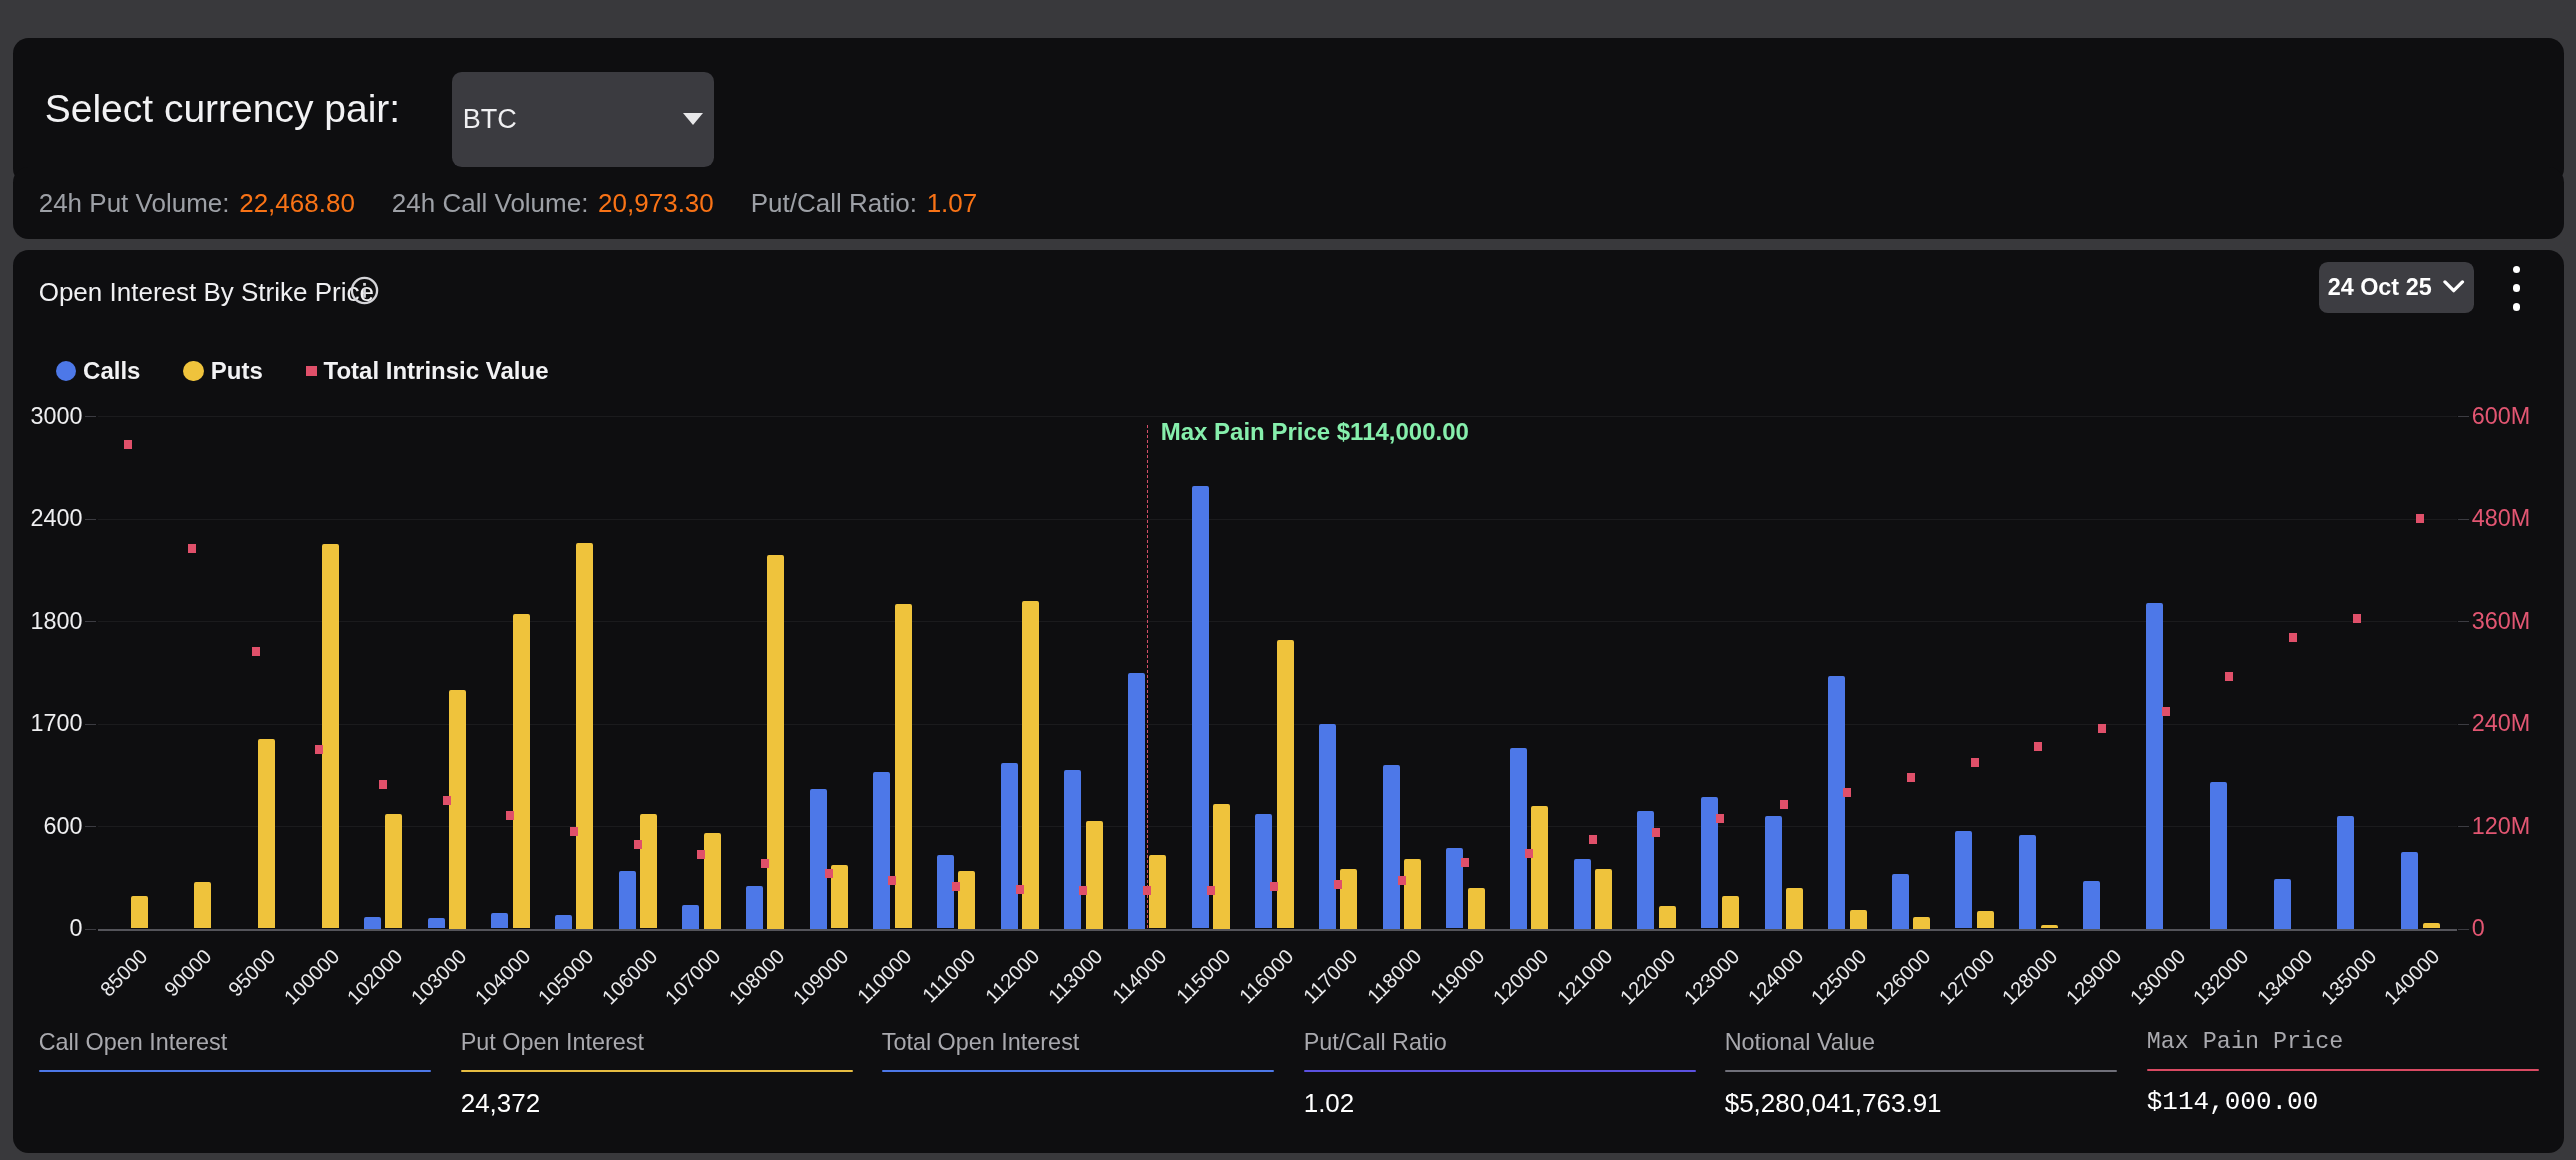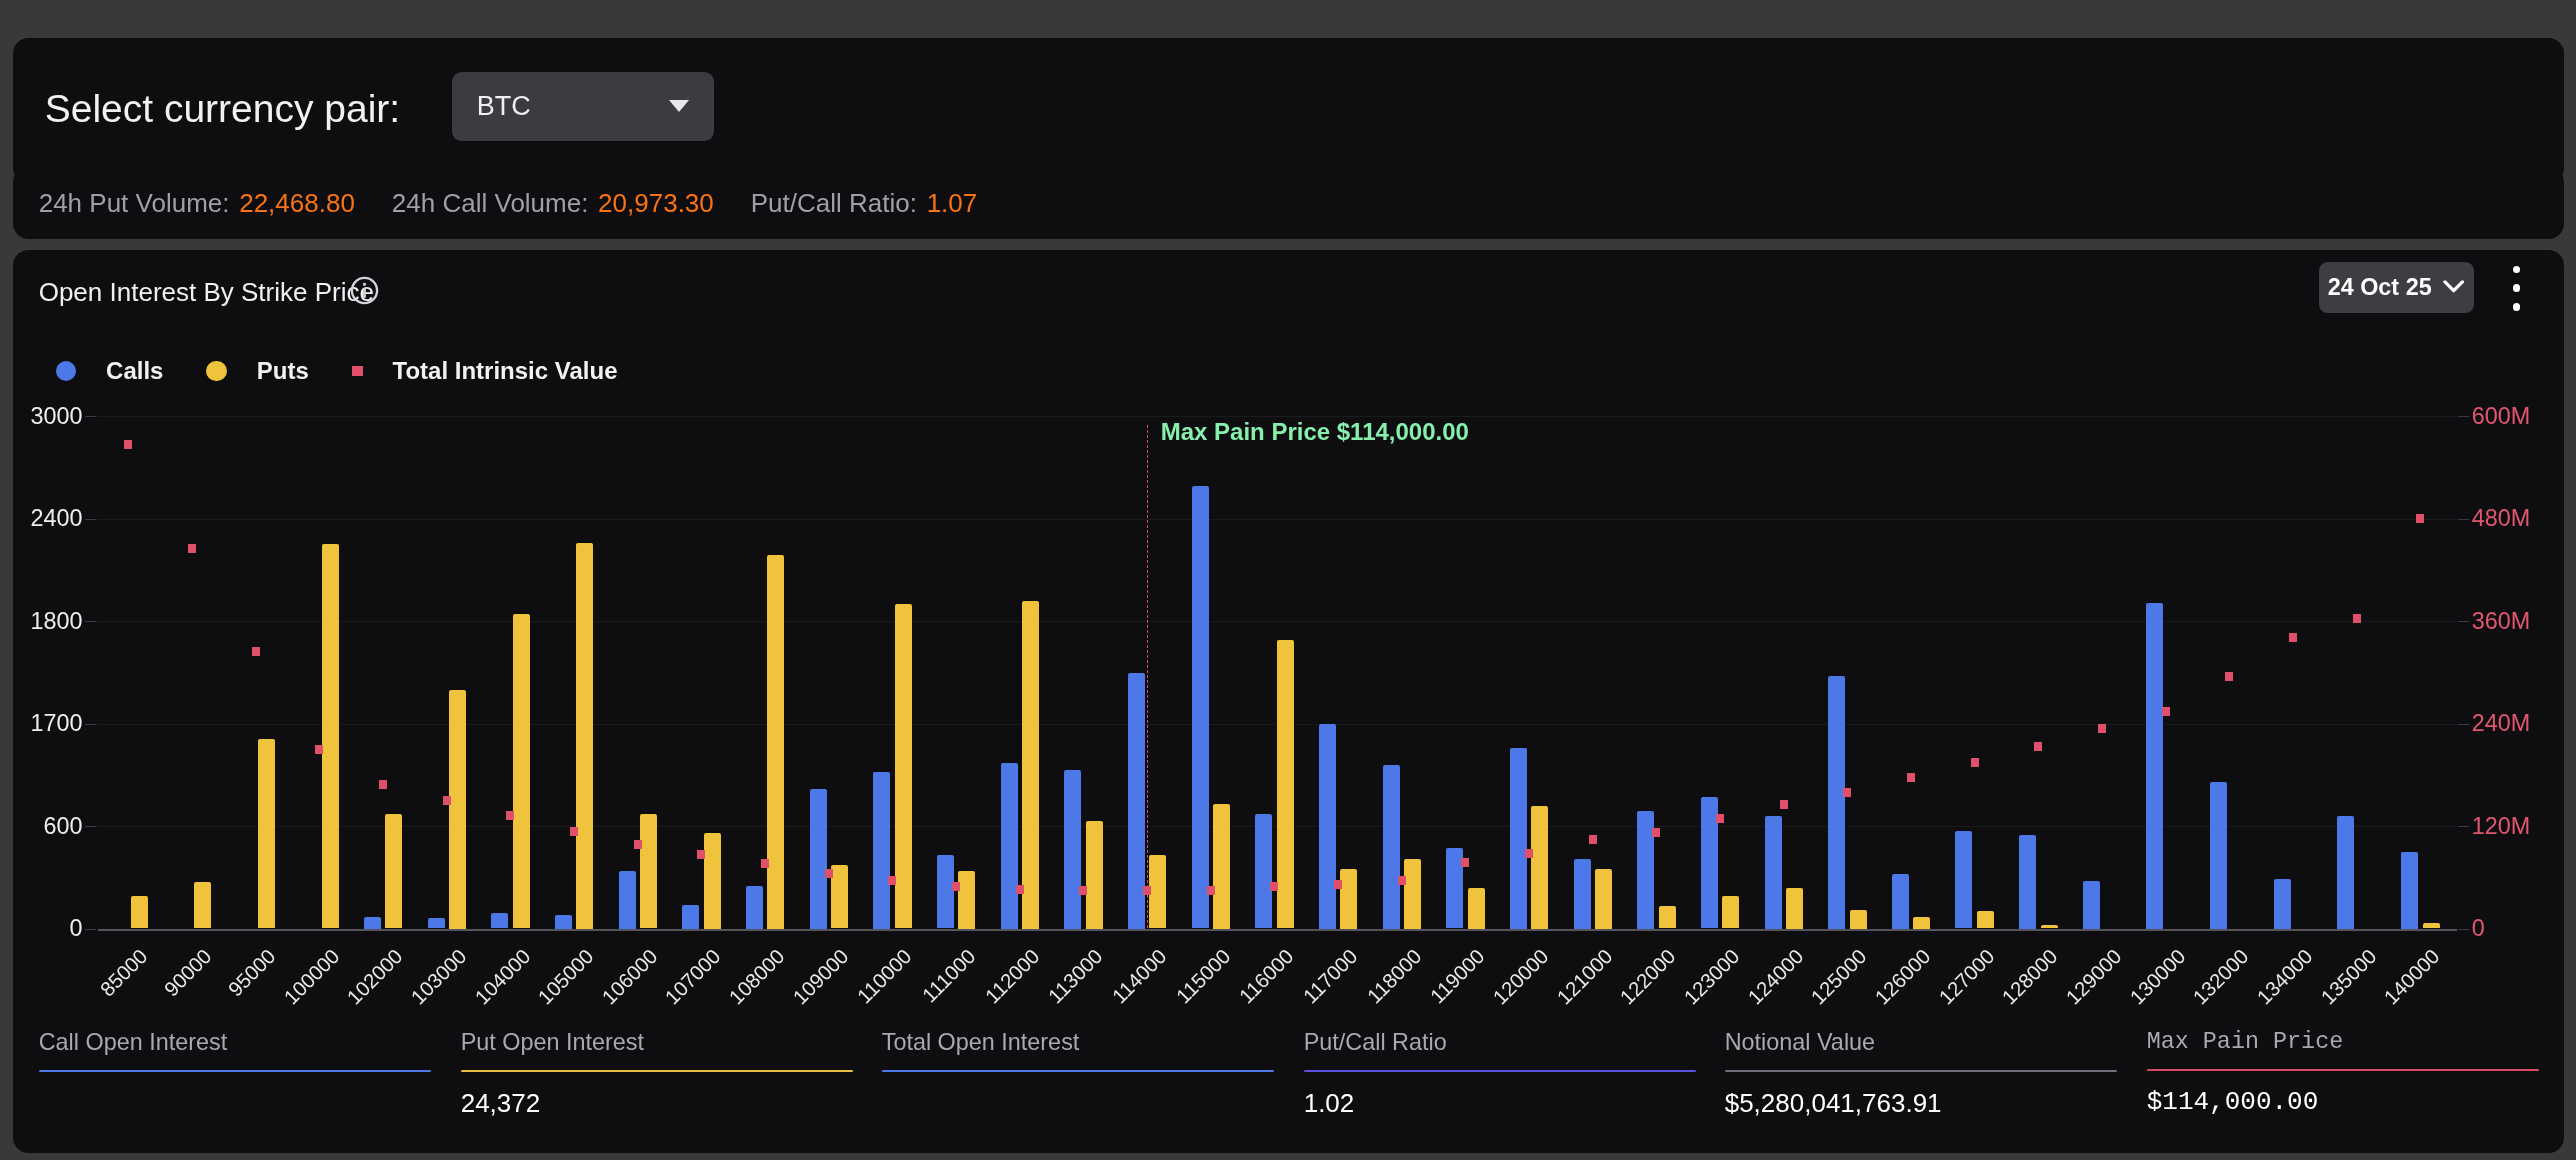--- a/index.html
+++ b/index.html
@@ -2,43 +2,43 @@
 <html><head>
 <meta charset="utf-8">
 <style>
   html,body{margin:0;padding:0;background:#39393c;}
   .page{position:relative;width:2576px;height:1160px;background:#39393c;
         font-family:"Liberation Sans","DejaVu Sans",sans-serif;overflow:hidden;}
   .card{position:absolute;left:12.7px;width:2551px;background:#0e0e10;border-radius:15.6px;}
   
   .card-top{top:9.7px;height:146px;margin-top:28px;}
   .pair-title{position:absolute;left:32px;top:49px;font-size:39px;font-weight:500;color:#f2f2f4;}
-  .select{position:absolute;left:439px;top:34px;width:262px;height:69px;background:#3b3b40;
+  .select{position:absolute;left:439px;top:34px;width:262px;height:95px;background:#3b3b40;
           border-radius:9.7px;display:flex;align-items:center;justify-content:space-between;
-          padding:0 25px;box-sizing:border-box;cursor:pointer;}
+          padding:0 11px;box-sizing:border-box;cursor:pointer;}
   .select .val{font-size:27px;color:#f0f0f2;}
   .caret{width:0;height:0;border-left:10.7px solid transparent;border-right:10.7px solid transparent;
          border-top:12.7px solid #e8e8ea;}
   
   .card-stats{top:167px;height:72px;display:flex;align-items:center;padding:0 26px;box-sizing:border-box;}
   .stats-row{display:flex;gap:37px;font-size:26px;}
   .stat-label{color:#9da0a6;}
   .stat-value{color:#f97316;font-weight:400;margin-left:9.7px;}
   
   .card-chart{top:250px;height:903px;}
   .chart-title{position:absolute;left:26px;top:27px;font-size:26px;font-weight:500;color:#f0f0f2;}
   .info-icon{position:absolute;left:336px;top:25px;cursor:pointer;}
   .date-chip{position:absolute;left:2306px;top:11.7px;width:155px;height:51px;background:#3d3d42;
              border-radius:8.8px;display:flex;align-items:center;justify-content:center;gap:11.7px;cursor:pointer;}
   .date-chip .txt{font-size:23.4px;font-weight:700;color:#fff;}
   .kebab{position:absolute;left:2494px;top:15.6px;width:19.5px;height:45px;display:flex;flex-direction:column;
          align-items:center;justify-content:space-between;cursor:pointer;}
   .kebab i{width:7.8px;height:7.8px;border-radius:50%;background:#fff;}
   .legend{position:absolute;left:43px;top:107px;display:flex;align-items:center;gap:43px;}
-  .legend-item{display:flex;align-items:center;gap:30px;cursor:pointer;}
+  .legend-item{display:flex;align-items:center;gap:7px;cursor:pointer;}
   .legend-item .lbl{font-size:24px;font-weight:700;color:#f2f2f4;}
   .mark-circle{width:20.4px;height:20.4px;border-radius:50%;}
   .mark-square{width:10.7px;height:10.7px;}
   
   .gridline{position:absolute;height:1px;background:rgba(255,255,255,0.055);}
   .baseline{position:absolute;height:1.9px;background:#54545a;}
   .tickdash{position:absolute;height:1px;background:#3c3c42;}
   .ytick-left{position:absolute;width:68px;text-align:right;font-size:23.4px;color:#eeeef0;}
   .ytick-right{position:absolute;font-size:23.4px;color:#e25672;}
   .bar{position:absolute;border-radius:1.9px 1.9px 0 0;}

